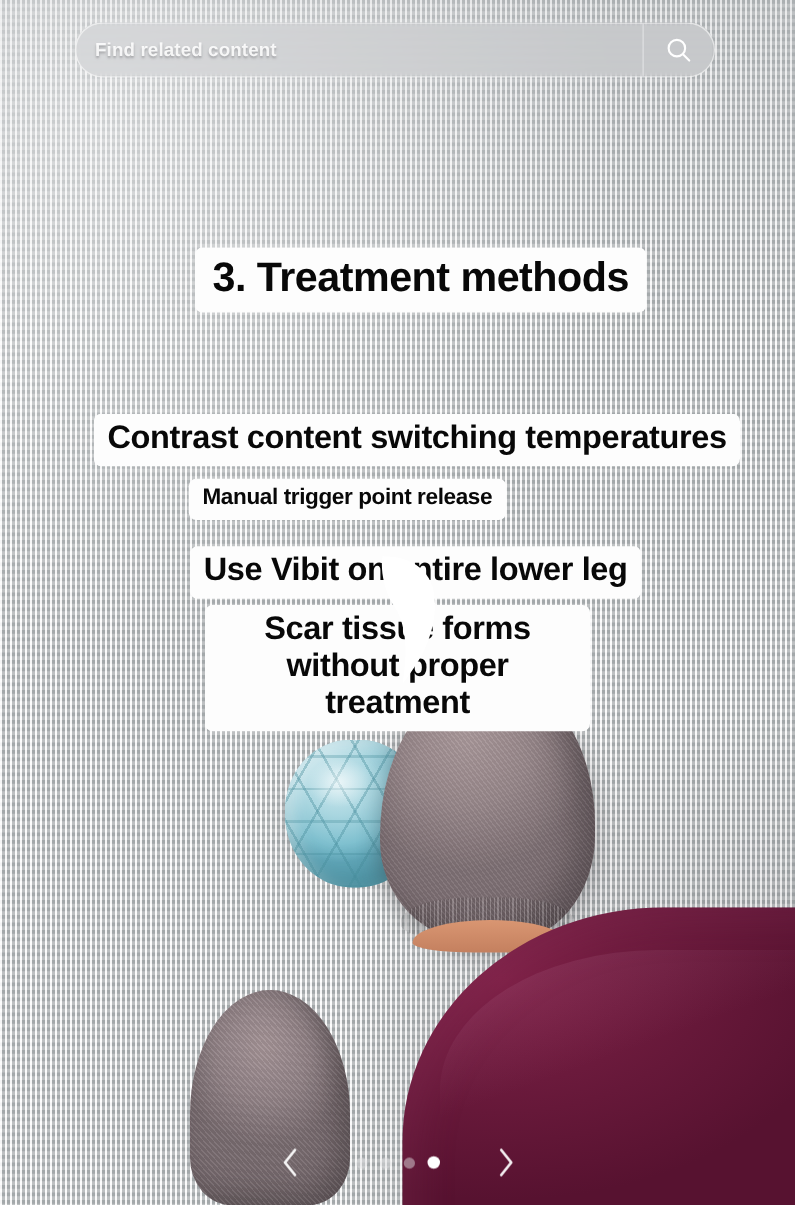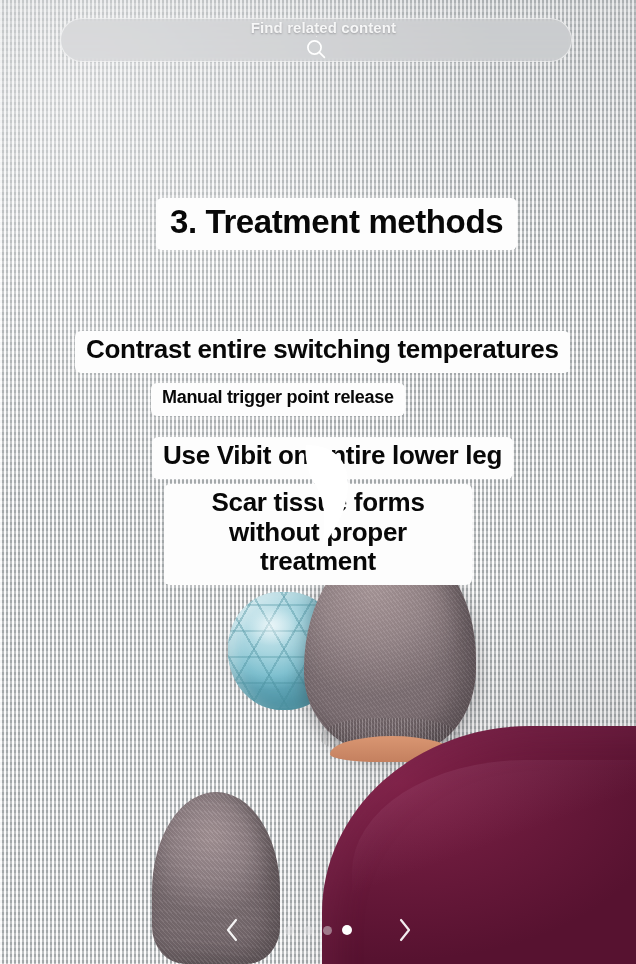--- a/index.html
+++ b/index.html
@@ -200,21 +200,20 @@
     top: 18px;
     width: 512px;
     height: 44px;
     border-radius: 22px;
     border: 1px solid rgba(255,255,255,0.55);
     background: rgba(190,193,196,0.22);
     backdrop-filter: blur(2px);
     display: flex;
     align-items: center;
     box-sizing: border-box;
-    flex-direction: column;
   }
   .search-placeholder {
     flex: 1;
     padding-left: 15px;
     color: rgba(255,255,255,0.88);
     font-size: 15px;
     font-weight: bold;
     letter-spacing: 0.1px;
     text-shadow: 0 1px 2px rgba(90,92,95,0.45);
     white-space: nowrap;
@@ -379,21 +378,21 @@
         <svg width="24" height="24" viewBox="0 0 24 24" fill="none" stroke="#ffffff" stroke-width="1.7" stroke-linecap="round">
           <circle cx="10.5" cy="10.5" r="6.6"></circle>
           <line x1="15.4" y1="15.4" x2="20.4" y2="20.4"></line>
         </svg>
       </span>
     </div>
   </div>
 
   <div class="caption-layer">
     <div class="cap cap-title">3. Treatment methods</div>
-    <div class="cap cap-b1">Contrast entire switching temperatures</div>
+    <div class="cap cap-b1">Contrast content switching temperatures</div>
     <div class="cap cap-b2">Manual trigger point release</div>
     <div class="cap cap-b3">Use Vibit on entire lower leg</div>
     <div class="cap cap-b4">Scar tissue forms without proper treatment</div>
   </div>
 
   <div class="pointer-overlay">
     <svg width="62" height="108" viewBox="0 0 62 108">
       <path d="M10 2 C 34 2, 52 14, 52 40 C 52 66, 40 86, 26 104
                C 30 80, 30 56, 18 40 C 12 30, 8 14, 10 2 Z" fill="#ffffff"></path>
     </svg>

